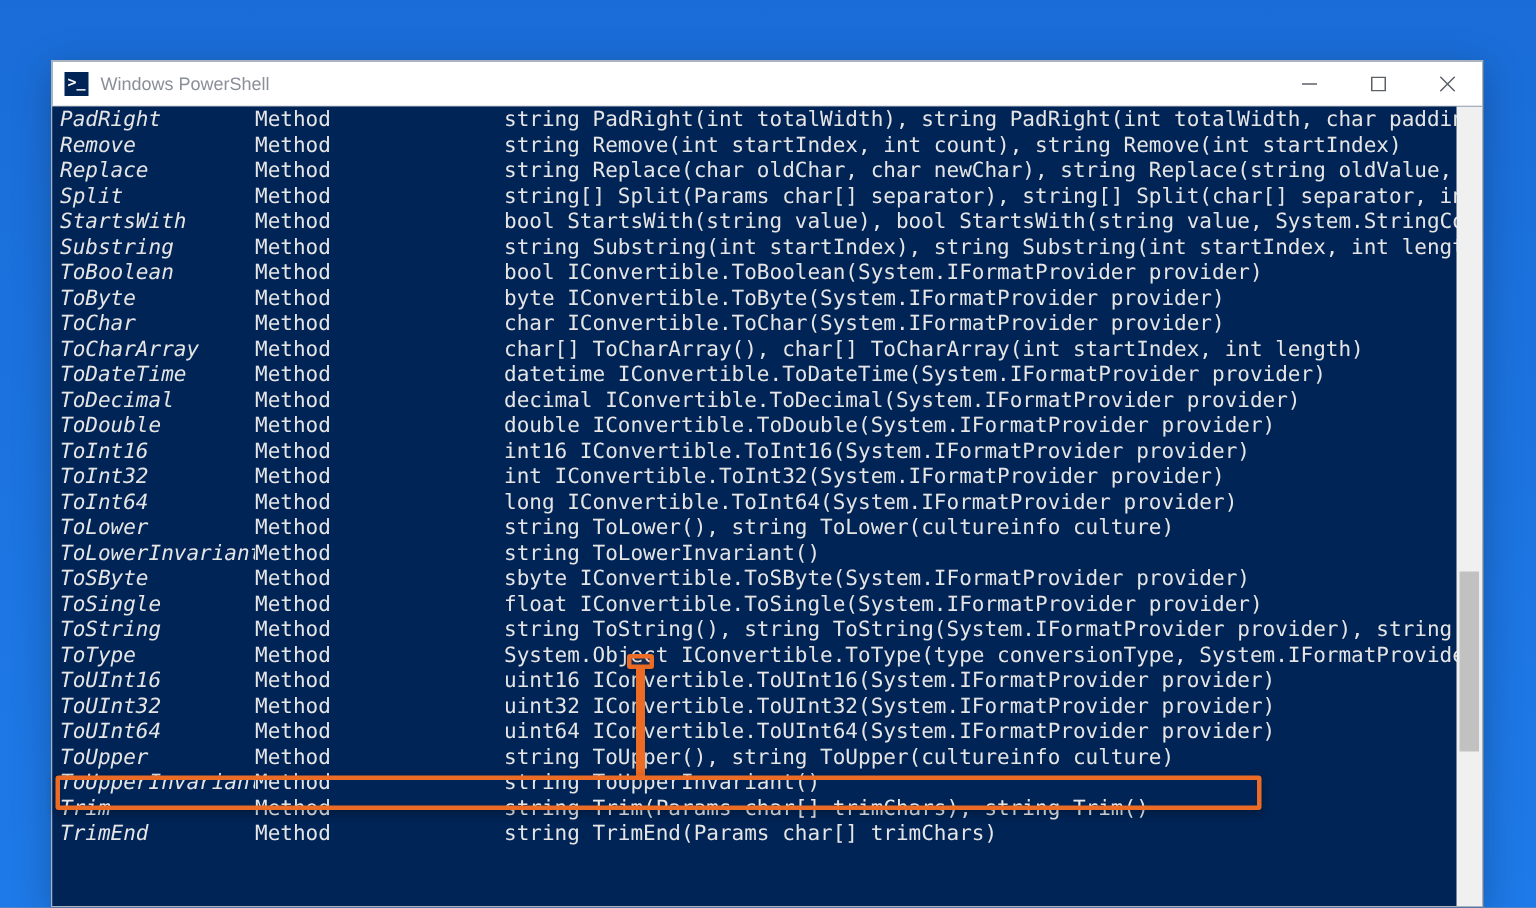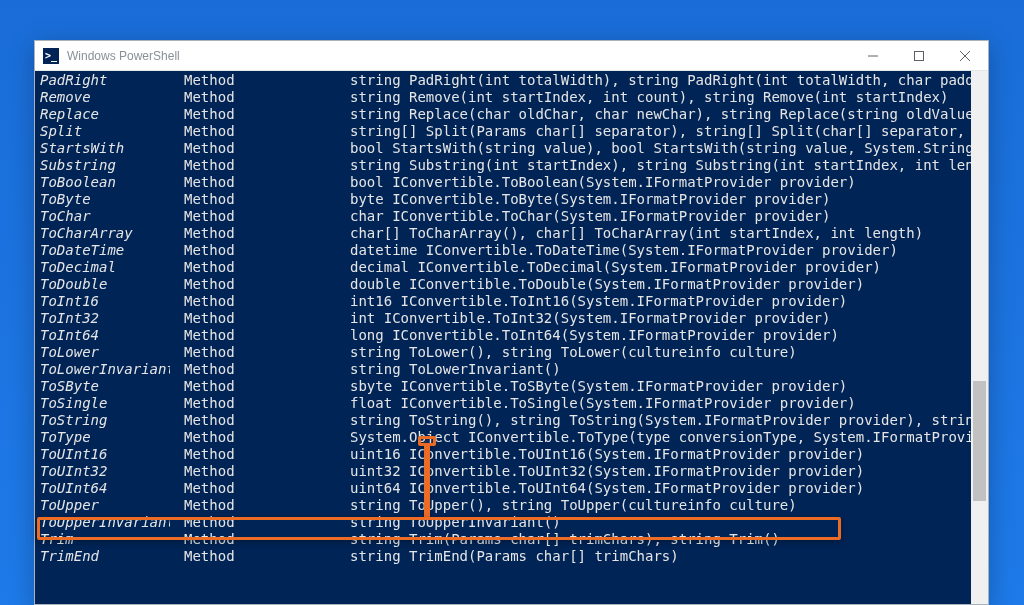--- a/index.html
+++ b/index.html
@@ -55,21 +55,21 @@
     font-family: Consolas, "Lucida Console", monospace;
     font-size: 14px;
     line-height: 17px;
     padding: 1px 0 0 5px;
     overflow:hidden;
     position:relative;
     white-space: pre;
   }
   .row { display:block; height:17px; }
   .c1 { display:inline-block; width: 130px; overflow:hidden;font-style:italic; }
-  .c2 { display:inline-block; width: 166px; overflow:hidden;margin-left:14px; }
+  .c2 { display:inline-block; width: 166px; overflow:hidden; }
   .c3 { display:inline-block; width: 640px; overflow:hidden; white-space:pre; }
   .scrollbar {
     position:absolute; right:0; top:30px; bottom:0; width:17px;
     background:#f0f0f0;
   }
   .scroll-thumb {
     position:absolute; left:2px; right:2px; top:310px; height:120px;
     background:#c1c1c1;
   }
   .highlight-box {

